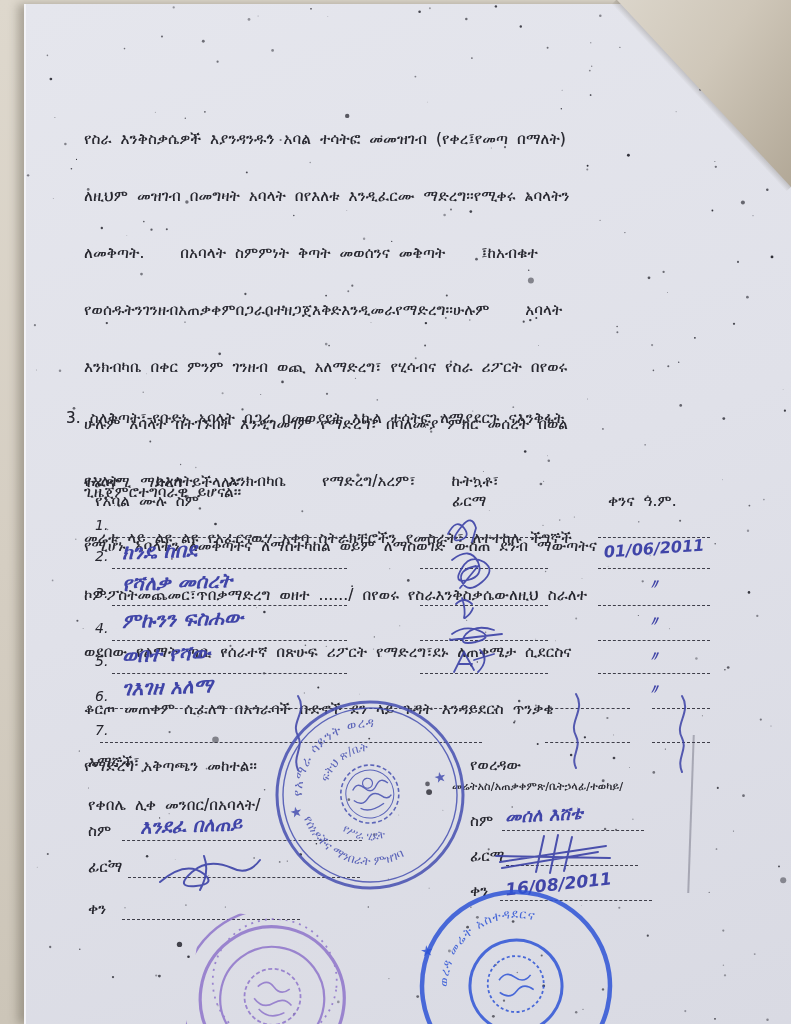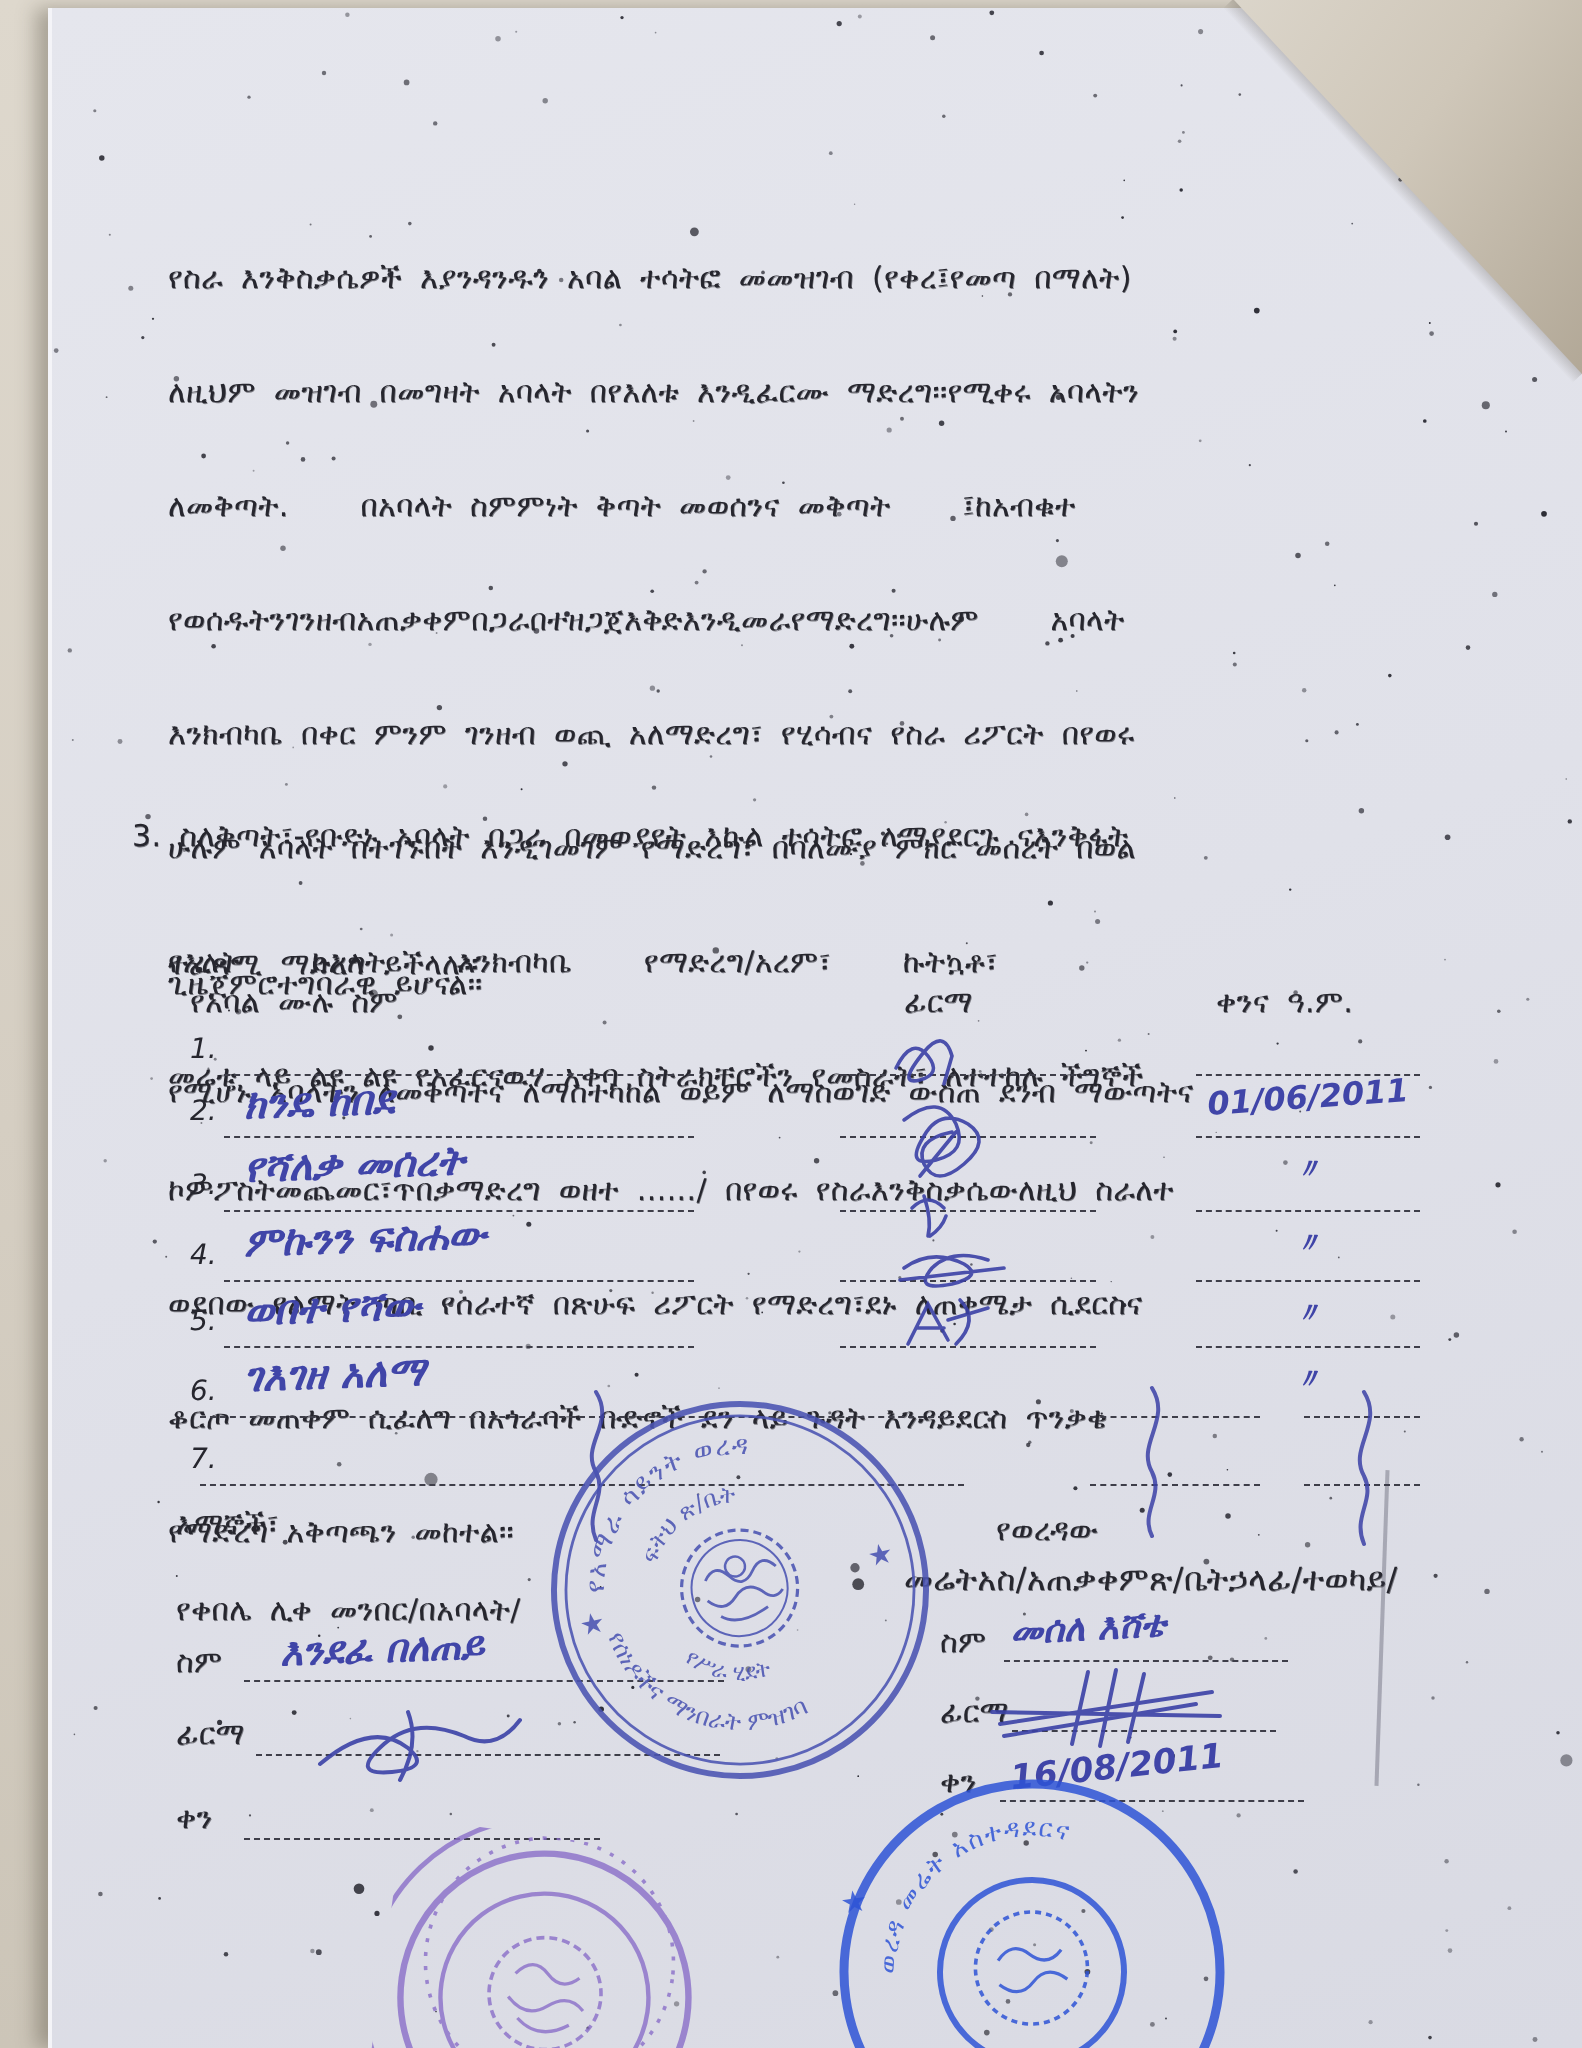--- a/index.html
+++ b/index.html
@@ -491,22 +491,22 @@
   <svg class="stamp" style="left:250px;top:690px;" width="470" height="90" viewBox="0 0 470 90">
     <g stroke="#3b41a6" stroke-width="2" fill="none" opacity="0.85" stroke-linecap="round">
       <path d="M48,6 C58,22 40,32 48,46 C54,58 42,66 48,80"></path>
       <path d="M326,4 C336,20 318,32 326,46 C332,58 320,66 326,78"></path>
       <path d="M432,6 C442,22 424,34 432,48 C438,60 426,68 432,82"></path>
     </g>
   </svg>
 
   <div class="typed it" style="left:88px;top:753px;">እማኞች፣</div>
 
-  <div class="typed it" style="left:498px;top:756px;">የወረዳው</div>
-  <div class="typed it" style="left:452px;top:780px;font-size:16px;">መሬትአስ/አጠቃቀምጽ/ቤትኃላፊ/ተወካይ/</div>
+  <div class="typed it" style="left:470px;top:756px;">የወረዳው</div>
+  <div class="typed it" style="left:452px;top:780px;font-size:11px;">መሬትአስ/አጠቃቀምጽ/ቤትኃላፊ/ተወካይ/</div>
 
   <div class="typed it" style="left:88px;top:796px;">የቀበሌ ሊቀ መንበር/በአባላት/</div>
 
   <div class="typed it" style="left:88px;top:822px;">ስም</div>
   <div class="dline" style="left:122px;top:840px;width:240px;"></div>
   <div class="hand" style="left:140px;top:814px;font-size:19px;transform:rotate(-2deg);">እንደፈ በለጠይ</div>
 
   <div class="typed it" style="left:88px;top:858px;">ፊርማ</div>
   <div class="dline" style="left:128px;top:877px;width:232px;"></div>
 

